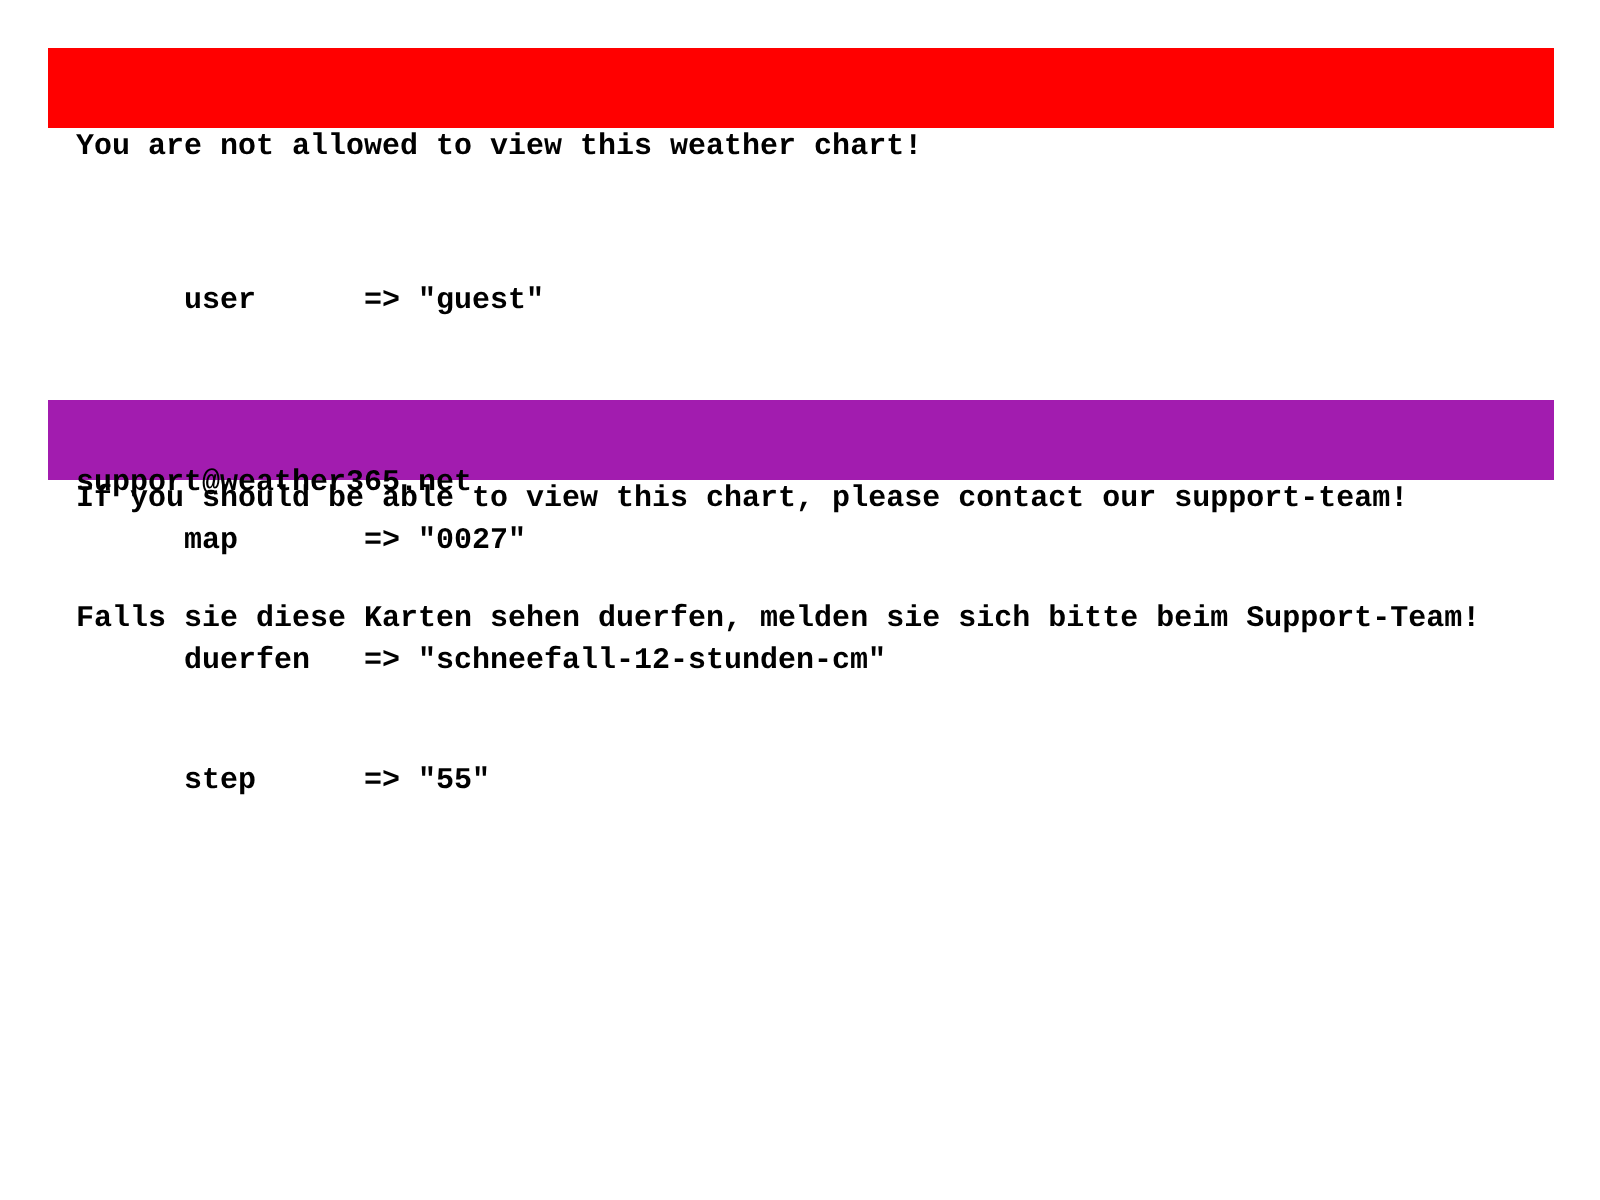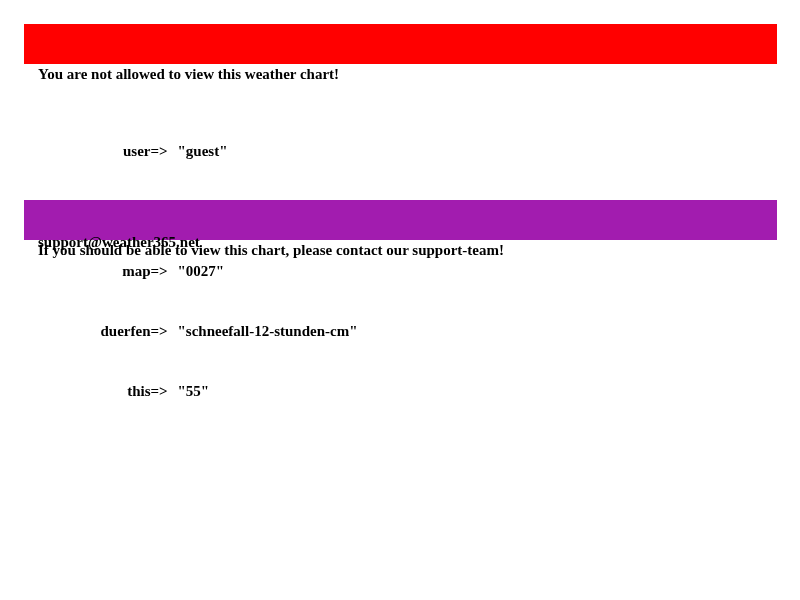--- a/index.html
+++ b/index.html
@@ -2,21 +2,21 @@
 <html><head>
 <meta charset="utf-8">
 <style>
   * { margin: 0; padding: 0; box-sizing: border-box; }
   html, body { width: 800px; height: 600px; background: #ffffff; }
   .page {
     position: relative;
     width: 800px;
     height: 600px;
     background: #ffffff;
-    font-family: Liberation Serif, serif;
+    font-family: Liberation Mono, monospace;
     font-weight: bold;
     font-size: 15px;
     line-height: 20px;
     color: #000000;
     overflow: hidden;
     padding-left: 20px;
   }
   .banner {
     position: absolute;
     left: 24px;
@@ -27,21 +27,21 @@
   }
   .banner-red   { top: 24px;  background: #ff0000; }
   .banner-green { top: 200px; background: #a21caf; }
   .kv-block {
     position: absolute;
     left: 38px;
     top: 81px;
     white-space: pre;
   }
   .kv-row { height: 20px; }
-  .kv-key   { display: inline-block; width: 90px; text-align: right; }
+  .kv-key   { display: inline-block; width: 90px; }
   .kv-arrow { display: inline-block; width: 27px; }
   .footer {
     position: absolute;
     left: 24px;
     top: 232px;
     width: 753px;
     height: 20px;
     padding-left: 14px;
     padding-right: 9px;
     display: flex;
@@ -65,25 +65,26 @@
     <div class="kv-row">
       <span class="kv-key">component</span><span class="kv-arrow">=&gt;</span><span class="kv-value">"Weather Maps"</span>
     </div>
     <div class="kv-row">
       <span class="kv-key">map</span><span class="kv-arrow">=&gt;</span><span class="kv-value">"0027"</span>
     </div>
     <div class="kv-row">
       <span class="kv-key">duerfen</span><span class="kv-arrow">=&gt;</span><span class="kv-value">"schneefall-12-stunden-cm"</span>
     </div>
     <div class="kv-row">
-      <span class="kv-key">this</span><span class="kv-arrow">=&gt;</span><span class="kv-value">"55"</span>
+      <span class="kv-key">step</span><span class="kv-arrow">=&gt;</span><span class="kv-value">"55"</span>
     </div>
   </div>
 
   <div class="banner banner-green">
     <div>If you should be able to view this chart, please contact our support-team!</div>
+    <div>Falls sie diese Karten sehen duerfen, melden sie sich bitte beim Support-Team!</div>
   </div>
 
   <div class="footer">
     <span>support@weather365.net</span>
   </div>
 
 </div>
 
 </body></html>

